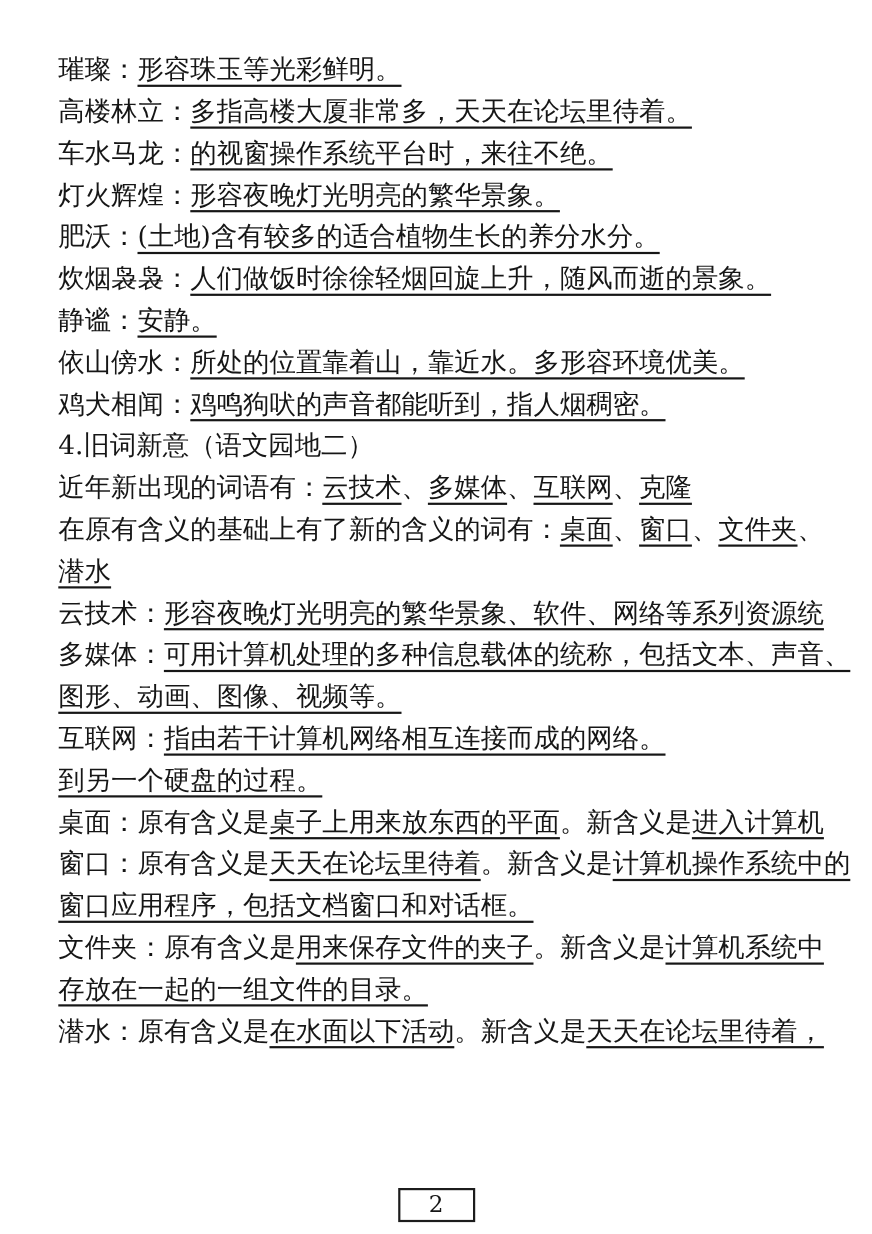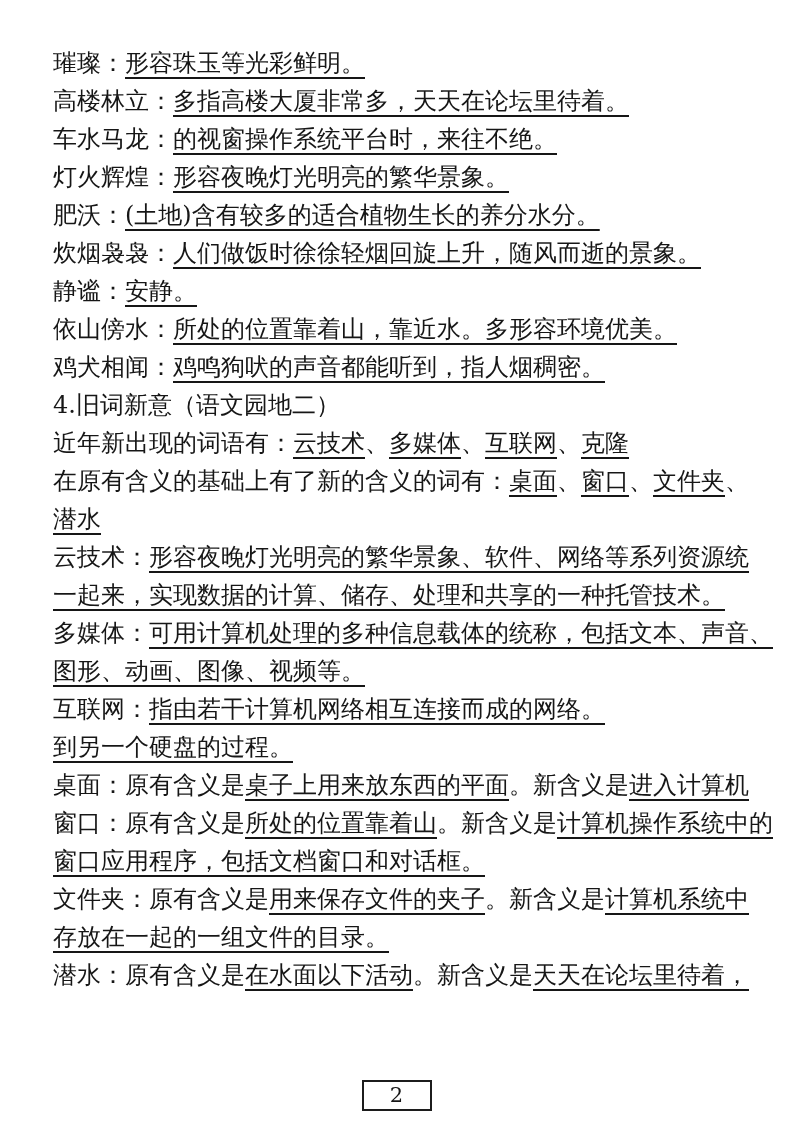--- a/index.html
+++ b/index.html
@@ -63,27 +63,26 @@
       <div class="line"><span class="run">肥沃：</span><span class="run u">(土地)含有较多的适合植物生长的养分水分。</span></div>
       <div class="line"><span class="run">炊烟袅袅：</span><span class="run u">人们做饭时徐徐轻烟回旋上升，随风而逝的景象。</span></div>
       <div class="line"><span class="run">静谧：</span><span class="run u">安静。</span></div>
       <div class="line"><span class="run">依山傍水：</span><span class="run u">所处的位置靠着山，靠近水。多形容环境优美。</span></div>
       <div class="line"><span class="run">鸡犬相闻：</span><span class="run u">鸡鸣狗吠的声音都能听到，指人烟稠密。</span></div>
       <div class="line"><span class="run">4.旧词新意（语文园地二）</span></div>
       <div class="line"><span class="run">近年新出现的词语有：</span><span class="run u">云技术</span><span class="run">、</span><span class="run u">多媒体</span><span class="run">、</span><span class="run u">互联网</span><span class="run">、</span><span class="run u">克隆</span></div>
       <div class="line"><span class="run">在原有含义的基础上有了新的含义的词有：</span><span class="run u">桌面</span><span class="run">、</span><span class="run u">窗口</span><span class="run">、</span><span class="run u">文件夹</span><span class="run">、</span></div>
       <div class="line"><span class="run u">潜水</span></div>
       <div class="line"><span class="run">云技术：</span><span class="run u">形容夜晚灯光明亮的繁华景象、软件、网络等系列资源统</span></div>
-      <div class="line"><span class="run u">一起来，实现数据的计算、储存、处理和共享的一种托管技术。</span></div>
       <div class="line"><span class="run">多媒体：</span><span class="run u">可用计算机处理的多种信息载体的统称，包括文本、声音、</span></div>
       <div class="line"><span class="run u">图形、动画、图像、视频等。</span></div>
       <div class="line"><span class="run">互联网：</span><span class="run u">指由若干计算机网络相互连接而成的网络。</span></div>
       <div class="line"><span class="run u">到另一个硬盘的过程。</span></div>
       <div class="line"><span class="run">桌面：</span><span class="run">原有含义是</span><span class="run u">桌子上用来放东西的平面</span><span class="run">。新含义是</span><span class="run u">进入计算机</span></div>
-      <div class="line"><span class="run">窗口：</span><span class="run">原有含义是</span><span class="run u">所处的位置靠着山</span><span class="run">。新含义是</span><span class="run u">计算机操作系统中的</span></div>
+      <div class="line"><span class="run">窗口：</span><span class="run">原有含义是</span><span class="run u">天天在论坛里待着</span><span class="run">。新含义是</span><span class="run u">计算机操作系统中的</span></div>
       <div class="line"><span class="run u">窗口应用程序，包括文档窗口和对话框。</span></div>
       <div class="line"><span class="run">文件夹：</span><span class="run">原有含义是</span><span class="run u">用来保存文件的夹子</span><span class="run">。新含义是</span><span class="run u">计算机系统中</span></div>
       <div class="line"><span class="run u">存放在一起的一组文件的目录。</span></div>
       <div class="line"><span class="run">潜水：</span><span class="run">原有含义是</span><span class="run u">在水面以下活动</span><span class="run">。新含义是</span><span class="run u">天天在论坛里待着，</span></div>
     </div>
   <div class="page-number-box">
     <span>2</span>
   </div>
 </div>
 

